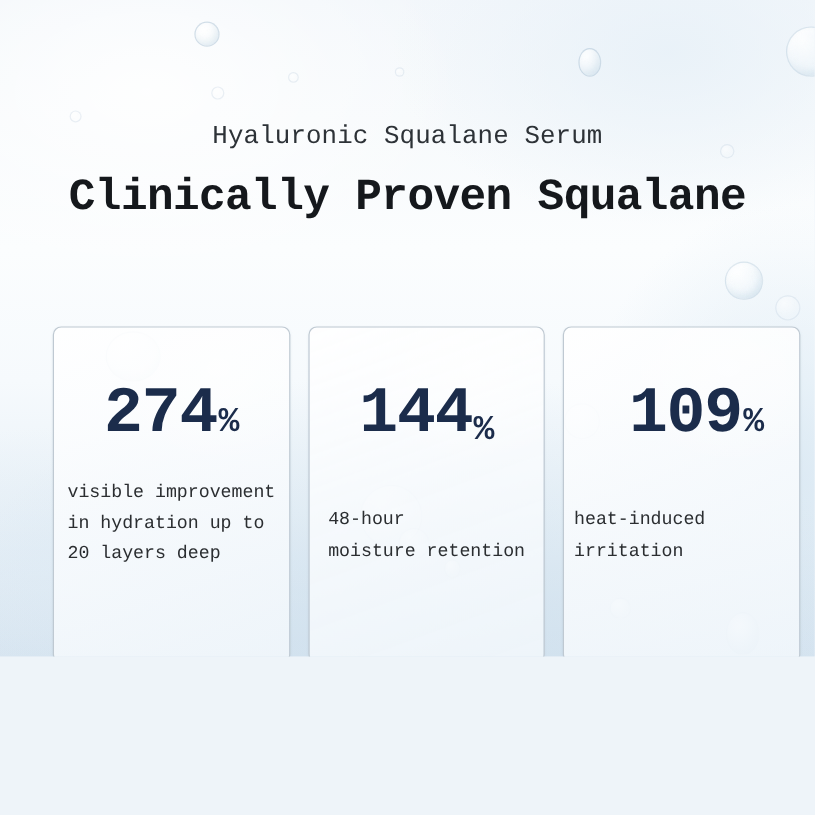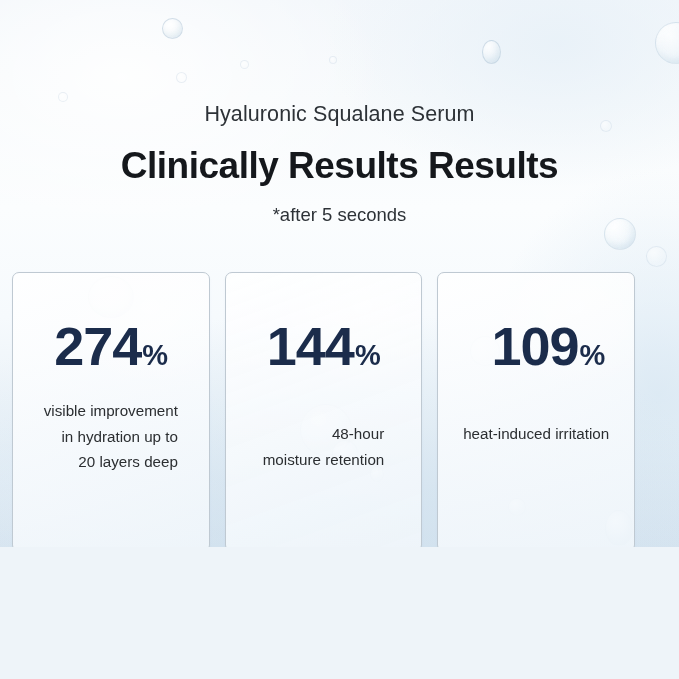--- a/index.html
+++ b/index.html
@@ -5,20 +5,21 @@
   html,body{margin:0;padding:0;}
   body{
     width:679px;height:679px;overflow:hidden;
     font-family:"Liberation Sans", sans-serif;
     background:#eef4f9;
   }
   #canvas{
     position:relative;width:679px;height:547px;overflow:hidden;
     background:
       linear-gradient(180deg,#f3f7fb 0%,#f7fafc 18%,#fbfdfe 38%,#f6fafd 58%,#e9f1f7 78%,#dbe7f1 92%,#d5e3ef 100%);
+    font-family: Liberation Mono, monospace;
   }
   .bgwash{
     position:absolute;inset:0;pointer-events:none;
     background:
       radial-gradient(ellipse 380px 230px at 18% 14%, rgba(255,255,255,.85), rgba(255,255,255,0) 70%),
       radial-gradient(ellipse 320px 200px at 82% 8%,  rgba(232,241,248,.9), rgba(255,255,255,0) 72%),
       radial-gradient(ellipse 500px 260px at 50% 92%, rgba(205,224,238,.55), rgba(255,255,255,0) 75%),
       radial-gradient(ellipse 260px 320px at 97% 72%, rgba(214,230,242,.7), rgba(255,255,255,0) 70%),
       radial-gradient(ellipse 300px 160px at 8% 86%,  rgba(226,237,246,.75), rgba(255,255,255,0) 72%);
   }
@@ -55,21 +56,21 @@
     font-size:37px;font-weight:700;letter-spacing:-.5px;
     color:#15181c;line-height:1;
   }
   .note{
     margin:0;padding-top:22px;
     font-size:18.5px;font-weight:400;color:#2d3237;line-height:1;
   }
 
   
   .cards{
-    position:absolute;left:12px;top:272px;
+    position:absolute;left:44px;top:272px;
     width:623px;height:280px;
     display:flex;gap:15px;
   }
   .card{
     position:relative;flex:1 1 0;
     border:1px solid #bfc9d2;
     border-radius:7px;
     background:
       linear-gradient(160deg, rgba(255,255,255,.90) 0%, rgba(250,252,254,.86) 45%, rgba(243,248,252,.84) 100%);
     box-shadow:0 1px 2px rgba(140,165,188,.10);
@@ -85,28 +86,28 @@
     display:flex;align-items:baseline;justify-content:center;
     color:#1b2c4b;
     line-height:1;
     font-weight:700;
     letter-spacing:-1px;
   }
   .stat .num{font-size:54px;}
   .stat .pct{font-size:29px;letter-spacing:-.5px;margin-left:1px;}
   .desc{
     position:relative;z-index:2;
-    text-align:right;
+    text-align:left;
     font-size:15.2px;font-weight:400;color:#2b2e31;
     line-height:25.5px;
     padding:0 8px;
   }
   .card-a .stat{margin-top:46px;}
   .card-a .desc{margin-top:25px;}
-  .card-b .stat{margin-top:46px;}
+  .card-b .stat{margin-top:46px;align-items:flex-end;}
   .card-b .desc{margin-top:48px;}
   .card-c .stat{margin-top:46px;margin-left:24px;}
   .card-c .desc{margin-top:48px;}
 </style>
 </head>
 <body>
 
 <div id="canvas">
 
   <div class="bgwash"></div>
@@ -130,22 +131,21 @@
   <div class="smudge" style="left:12px;top:560px;width:70px;height:46px;"></div>
   <div class="bub ring" style="left:595px;top:606px;width:34px;height:34px;"></div>
   <div class="bub ring faint" style="left:654px;top:578px;width:20px;height:20px;"></div>
   <div class="bub blob" style="left:605px;top:510px;width:26px;height:34px;"></div>
   <div class="bub ring faint" style="left:560px;top:650px;width:14px;height:14px;"></div>
   <div class="bub ring faint" style="left:430px;top:618px;width:10px;height:10px;"></div>
   <div class="smudge" style="left:470px;top:600px;width:120px;height:70px;"></div>
 
   <div class="header">
     <p class="product">Hyaluronic Squalane Serum</p>
-    <h1 class="headline">Clinically Results Results</h1>
-    <p class="note">*after 5 seconds</p>
+    <h1 class="headline">Clinically Proven Squalane</h1>
   </div>
 
   <div class="cards">
 
     <div class="card card-a">
       <div class="inner-glow"></div>
       <div class="stat">
         <span class="num">274</span>
           <span class="pct">%</span>
       </div>

